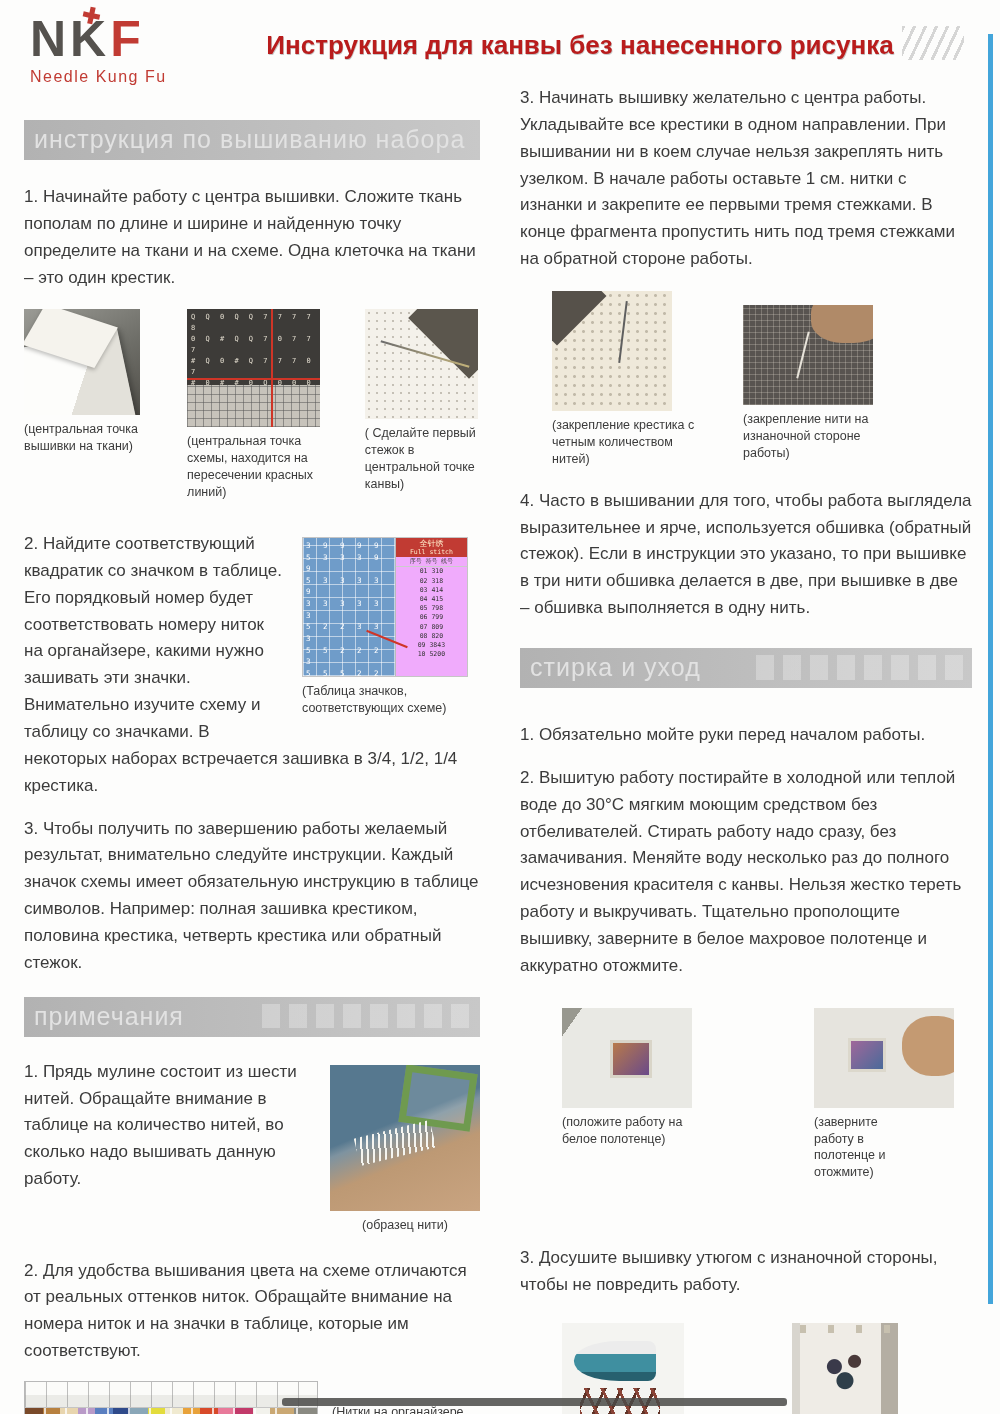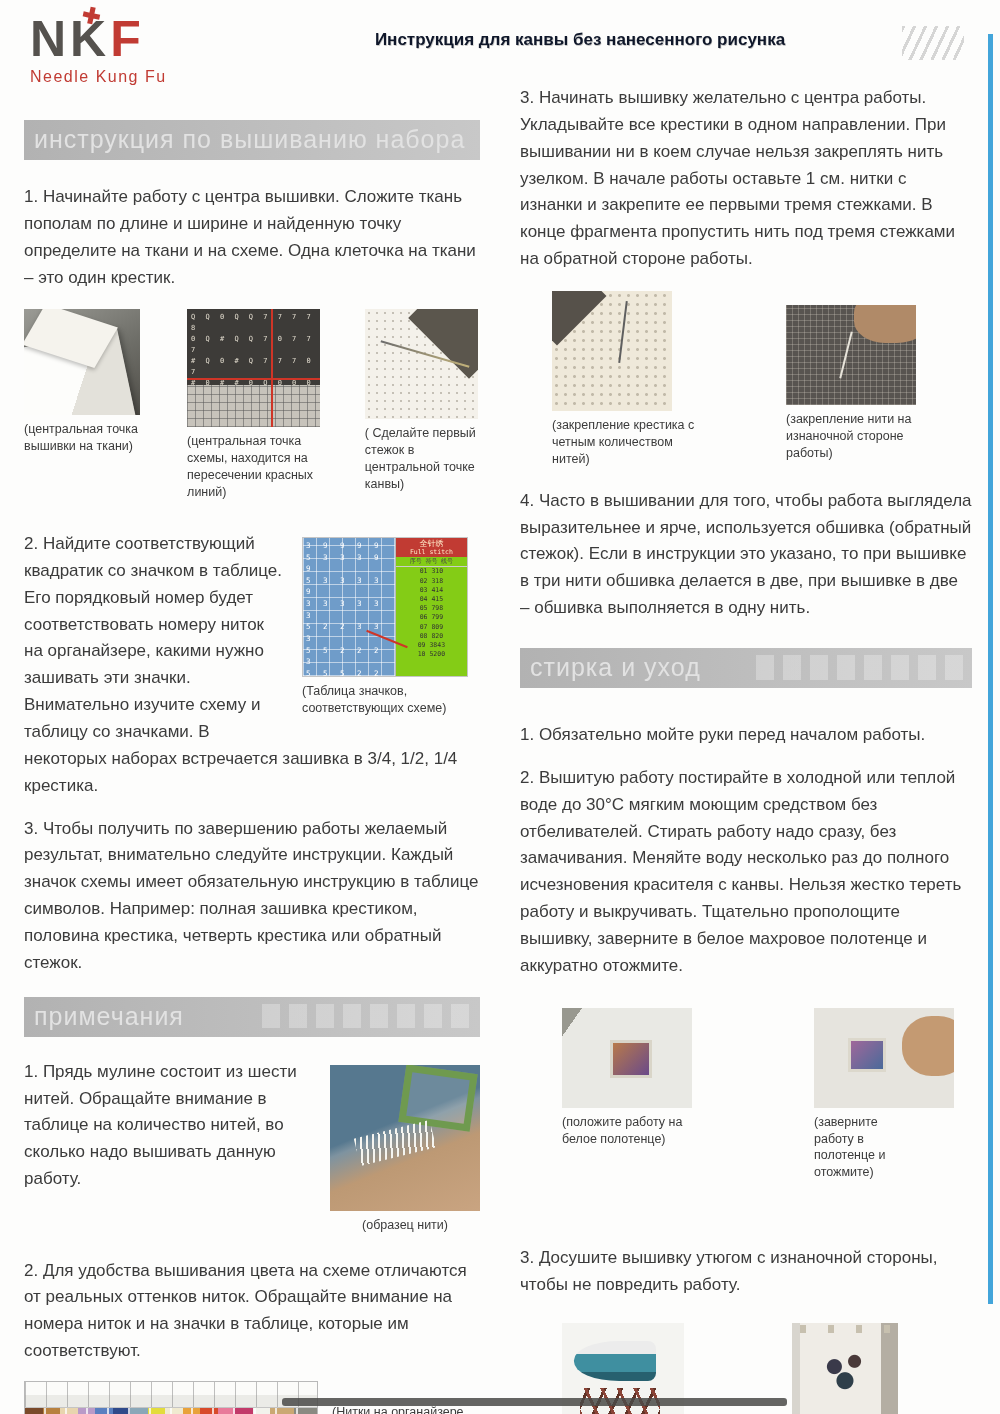--- a/index.html
+++ b/index.html
@@ -11,21 +11,21 @@
   }
 
   
   .logo { position:absolute; left:30px; top:14px; width:185px; }
   .logo-mark { font-size:50px; font-weight:bold; letter-spacing:4px; line-height:1; color:#55524e; position:relative; }
   .logo-mark .lf { color:#c13b33; font-weight:600; }
   .logo-needle { position:absolute; left:52px; top:-8px; color:#c13b33; font-size:22px; transform:rotate(12deg); }
   .logo-sub { color:#c13b33; font-size:16px; letter-spacing:1.5px; margin-top:4px; }
   .page-title {
     position:absolute; left:225px; top:30px; width:710px; text-align:center;
-    font-size:17px; font-weight:700; color:#0f172a;
+    font-size:26px; font-weight:700; color:#b91c1c;
     text-shadow:0.6px 0.8px 0 rgba(100,100,100,.35);
   }
   .scan-smudge { position:absolute; left:902px; top:26px; width:62px; height:34px;
     background:repeating-linear-gradient(115deg, rgba(140,140,140,.35) 0 3px, transparent 3px 10px); }
 
   
   .edge-blue { position:absolute; right:7px; top:34px; width:5px; height:1270px; background:#2f9bd6; opacity:.9; }
   .bottom-bar { position:absolute; left:282px; top:1398px; width:505px; height:8px; background:#4a4a48; border-radius:3px; opacity:.85; }
 
   
@@ -78,21 +78,21 @@
     transform:rotate(45deg); background:#5b564d; }
   .ph-canvas1::after { content:""; position:absolute; left:14px; top:44px; width:92px; height:2px;
     background:linear-gradient(90deg,#6d6d6d,#c2b27a); transform:rotate(16deg); }
 
   
   .ph-symtab { width:166px; height:140px; display:flex; border:1px solid #c5c5c5; background:#fff; }
   .symgrid { width:56%; height:100%; background-color:#6f9cc9; color:#fff; font-size:7.5px;
     line-height:1.55; letter-spacing:4px; padding:2px 0 0 3px;
     background-image:repeating-linear-gradient(0deg, rgba(255,255,255,.55) 0 1px, transparent 1px 13px),
                      repeating-linear-gradient(90deg, rgba(255,255,255,.55) 0 1px, transparent 1px 13px); }
-  .symlegend { width:44%; height:100%; background:#84cc16; border-left:1px solid #bbb; font-family:"DejaVu Sans Mono", monospace; }
+  .symlegend { width:44%; height:100%; background:#f0abfc; border-left:1px solid #bbb; font-family:"DejaVu Sans Mono", monospace; }
   .legend-head { background:#c13b33; color:#ffe9c9; text-align:center; font-size:8px; line-height:1.2; padding:1px 0; }
   .legend-sub { display:block; font-size:6.5px; color:#ffe9c9; }
   .legend-cols { font-size:6px; text-align:center; color:#444; border-bottom:1px solid #ccc; }
   .legend-rows { font-size:6.5px; line-height:1.42; text-align:center; color:#333; }
   .ph-symtab .red-arrow { position:absolute; left:38%; bottom:26%; width:44px; height:2px; background:#cf3527; transform:rotate(22deg); }
 
   
   .ph-thread { width:150px; height:146px;
     background:linear-gradient(158deg,#56788f 0%,#56788f 40%,#7e93a0 45%,#bd9974 62%,#c9a481 100%); }
   .ph-thread::before { content:""; position:absolute; right:6px; top:4px; width:58px; height:44px;
@@ -275,21 +275,21 @@
       </div>
       <div class="caption" style="width:145px; margin-top:0;">(Нитки на органайзере расположены напротив соответствующих значков.)</div>
     </div>
 
   </div>
 
   <div class="col-right">
 
     <p class="body mb18">3. Начинать вышивку желательно с центра работы. Укладывайте все крестики в одном направлении. При вышивании ни в коем случае нельзя закреплять нить узелком. В начале работы оставьте 1 см. нитки с изнанки и закрепите ее первыми тремя стежками. В конце фрагмента пропустить нить под тремя стежками на обратной стороне работы.</p>
 
-    <div class="figrow mb20" style="gap:84px; padding-left:32px;">
+    <div class="figrow mb20" style="gap:41px; padding-left:32px;">
       <div class="figcol" style="width:150px;">
         <div class="ph ph-canvas2"></div>
         <div class="caption">(закрепление крестика с четным количеством нитей)</div>
       </div>
       <div class="figcol" style="width:140px; margin-top:14px;">
         <div class="ph ph-backside"></div>
         <div class="caption">(закрепление нити на изнаночной стороне работы)</div>
       </div>
     </div>
 

